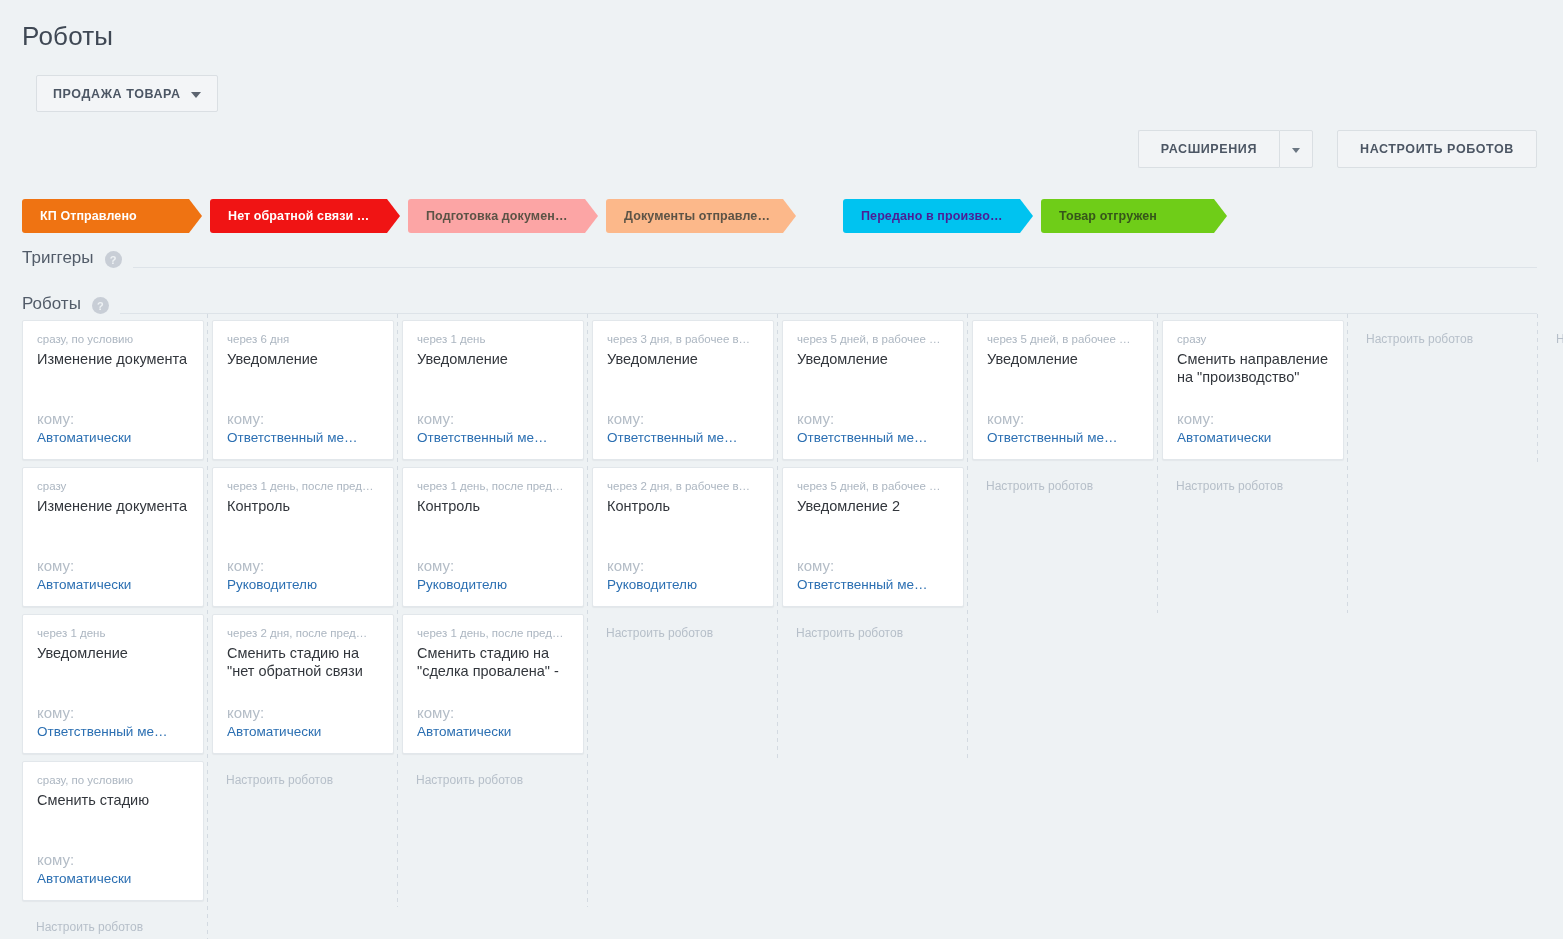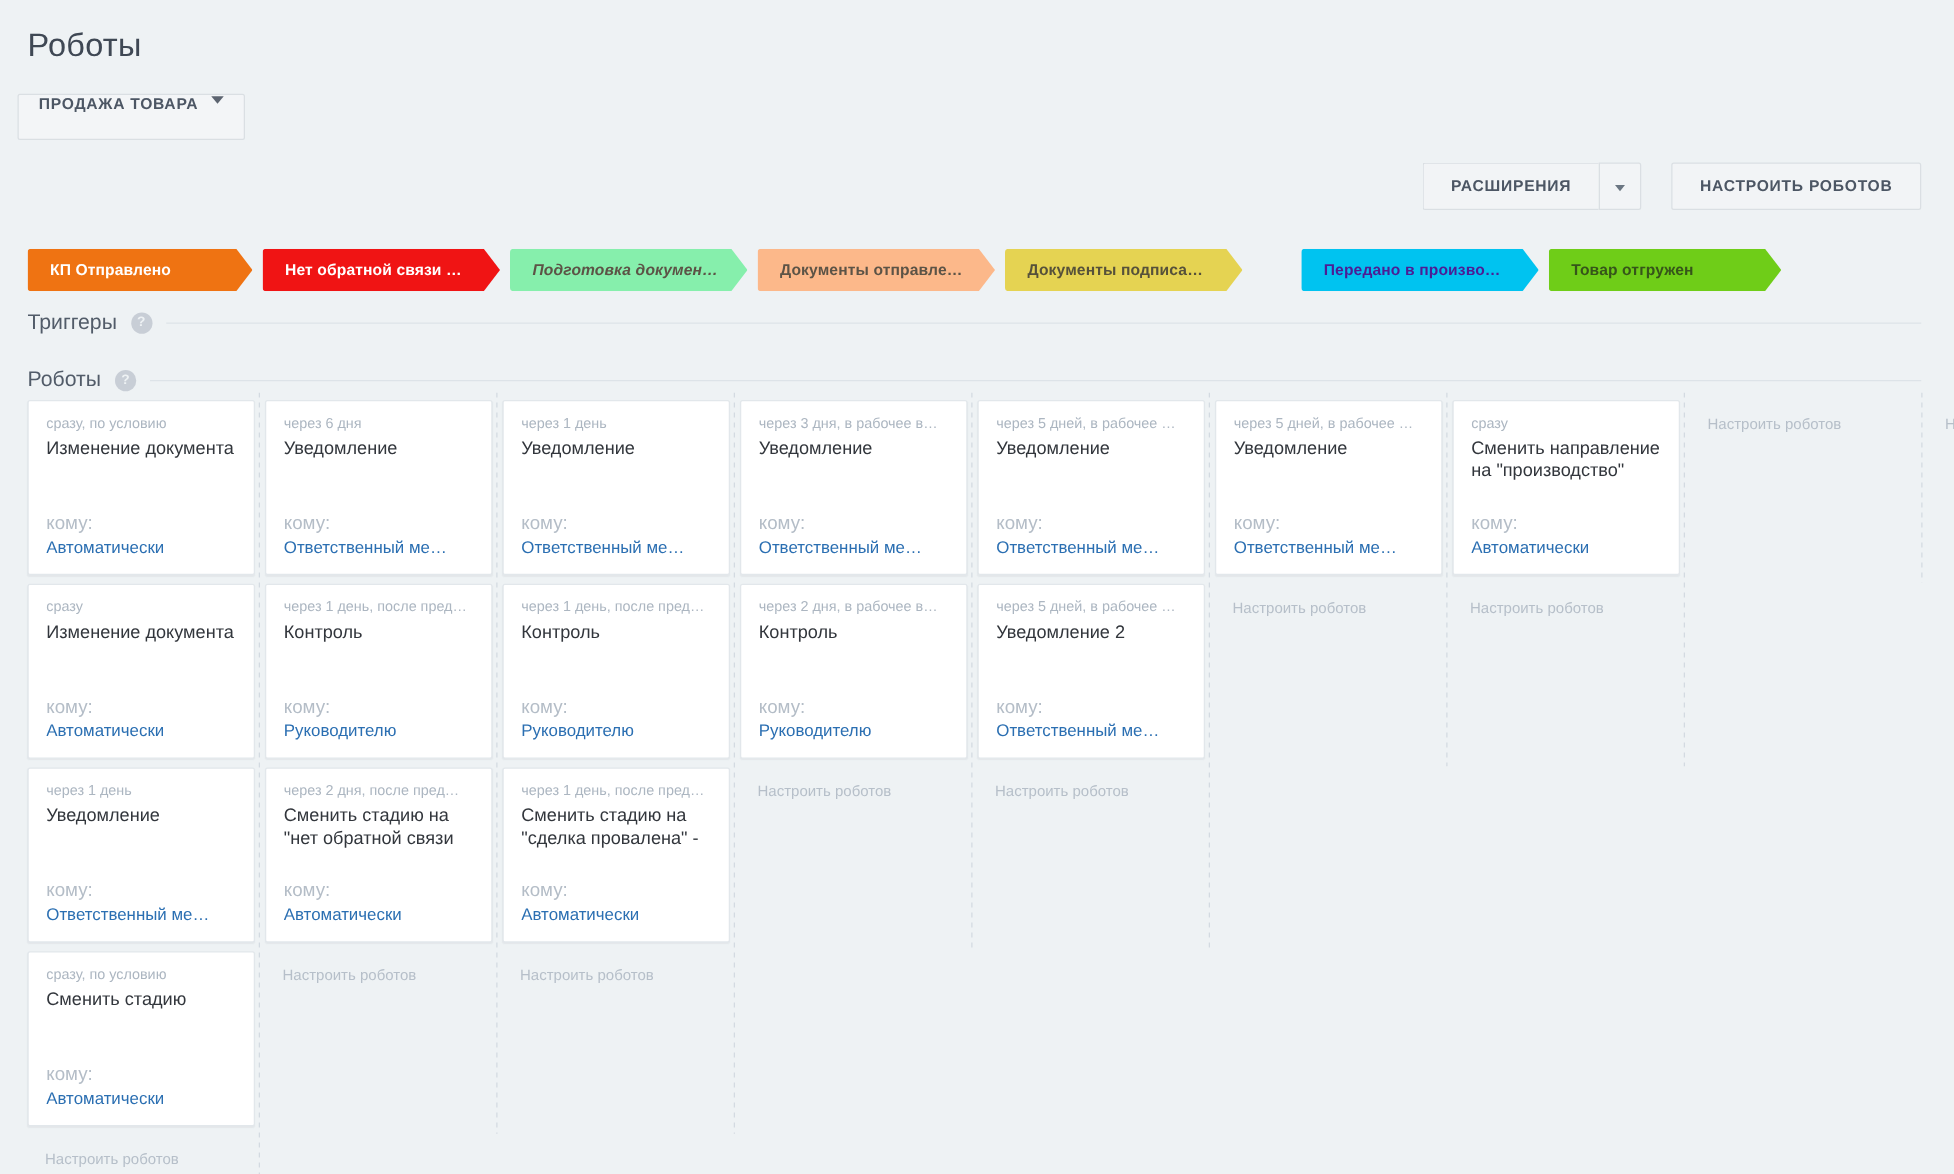--- a/index.html
+++ b/index.html
@@ -12,23 +12,23 @@
   }
 
   
   .page-title {
     position: absolute; left: 22px; top: 4px;
     font-size: 26px; font-weight: 400; color: #3f4854;
     letter-spacing: .2px;
   }
 
   .funnel-select {
-    position: absolute; left: 14px; top: 75px;
+    position: absolute; left: 36px; top: 75px;
     height: 37px; padding: 0 16px;
-    display: flex; align-items: flex-start; gap: 10px;
+    display: flex; align-items: center; gap: 10px;
     background: #f3f5f7;
     border: 1px solid #dadfe3;
     border-radius: 2px;
     font-size: 12.5px; font-weight: bold; color: #4c5664;
     letter-spacing: .6px;
     cursor: pointer; user-select: none;
   }
   .caret {
     width: 0; height: 0; position: relative; top: 1px;
     border-left: 5px solid transparent;
@@ -80,21 +80,21 @@
     cursor: pointer; user-select: none;
     border-radius: 3px 0 0 3px;
     clip-path: polygon(0 0, calc(100% - 13px) 0, 100% 50%, calc(100% - 13px) 100%, 0 100%);
     white-space: nowrap; overflow: hidden;
   }
   .stage:last-child { margin-right: 0; }
 
   
   .section {
     position: absolute; left: 22px; right: 26px;
-    display: flex; align-items: center; gap: 11px;
+    display: flex; align-items: flex-end; gap: 11px;
   }
   .section-label { font-size: 17px; color: #525c69; white-space: nowrap; }
   .help-icon {
     width: 17px; height: 17px; border-radius: 50%;
     background: #c8ced6; color: #eef2f4;
     font-size: 11px; font-weight: bold;
     display: flex; align-items: center; justify-content: center;
     cursor: pointer; user-select: none;
   }
   .section-rule { flex: 1; height: 1px; background: #dde3e8; }
@@ -178,28 +178,25 @@
   <div class="btn">НАСТРОИТЬ РОБОТОВ</div>
 </div>
 
 <div class="stages">
     <div class="stage" style="background: rgb(239, 115, 18); color: rgb(255, 255, 255); width: 180px;">
       <span>КП Отправлено</span>
     </div>
     <div class="stage" style="background: rgb(240, 20, 20); color: rgb(255, 255, 255); width: 190px;">
       <span>Нет обратной связи …</span>
     </div>
-    <div class="stage" style="background: #86efac; color: rgb(92, 83, 70); width: 190px; font-style: italic;">
+    <div class="stage" style="background: #fca5a5; color: rgb(92, 83, 70); width: 190px;">
       <span>Подготовка докумен…</span>
     </div>
     <div class="stage" style="background: rgb(252, 184, 138); color: rgb(92, 83, 70); width: 190px;">
       <span>Документы отправле…</span>
-    </div>
-    <div class="stage" style="background: rgb(229, 211, 82); color: rgb(86, 81, 58); width: 190px;">
-      <span>Документы подписа…</span>
     </div>
     <div class="stage" style="background: rgb(0, 195, 240); color: #4c1d95; width: 190px; margin-left: 39px;">
       <span>Передано в произво…</span>
     </div>
     <div class="stage" style="background: rgb(111, 205, 24); color: rgb(54, 85, 26); width: 186px;">
       <span>Товар отгружен</span>
     </div>
   </div>
 
 <div class="section" style="top:248px">

